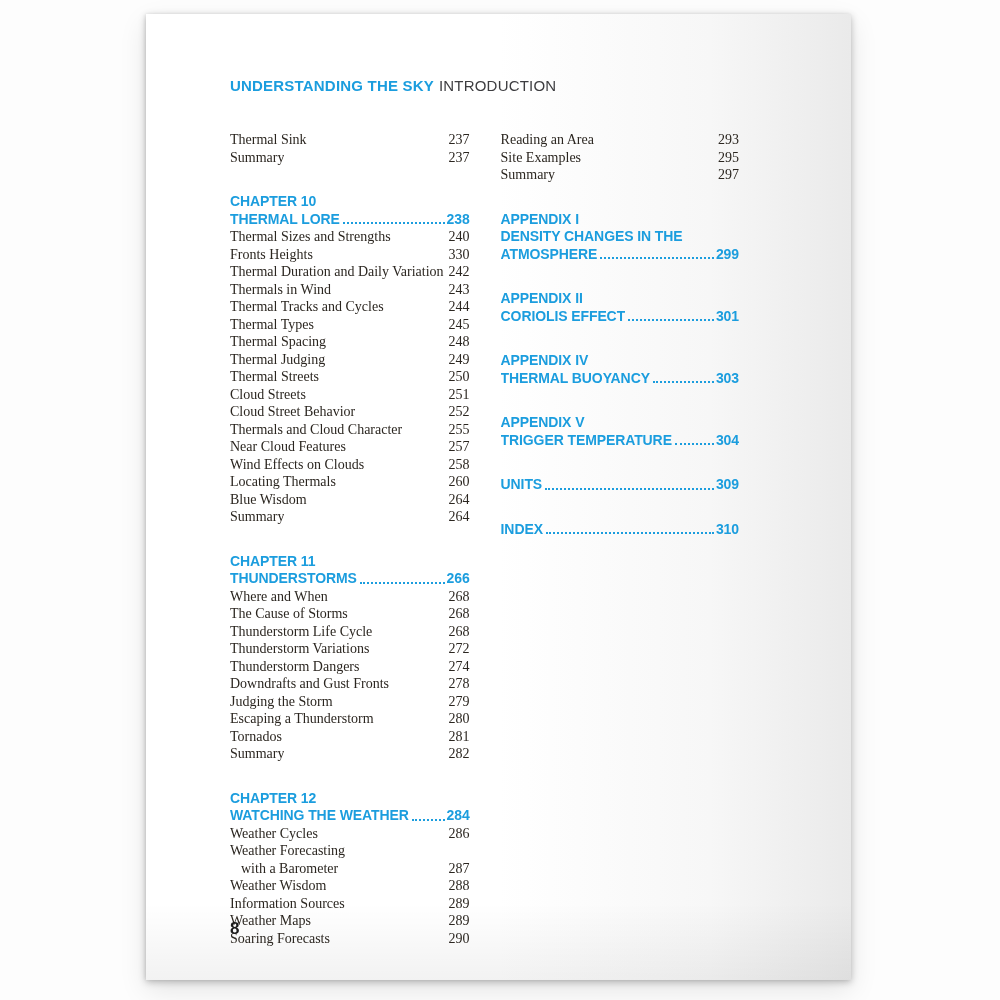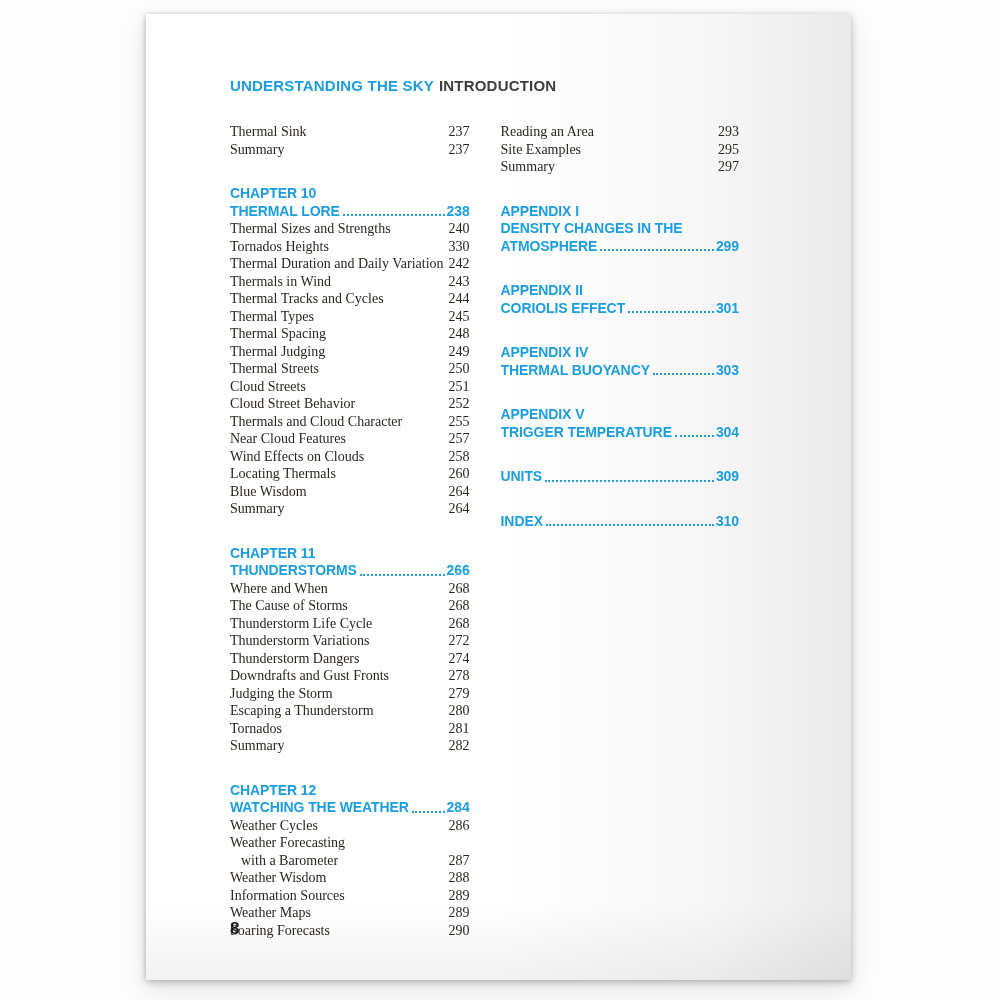--- a/index.html
+++ b/index.html
@@ -22,23 +22,23 @@
     background:
       linear-gradient(to bottom, rgba(0,0,0,0) 92%, rgba(0,0,0,0.05) 100%),
       linear-gradient(to right, #ffffff 50%, #f7f7f7 80%, #eaeaea 100%);
     box-shadow: 0 2px 7px rgba(0,0,0,0.25), 0 10px 26px rgba(0,0,0,0.10), -1px 0 3px rgba(0,0,0,0.06);
   }
   .header{
     position:absolute;left:84px;top:63px;
     font-size:15px;line-height:18px;letter-spacing:0.2px;white-space:nowrap;
   }
   .header .brand{color:var(--accent);font-weight:bold;}
-  .header .section{color:var(--header-text);font-weight:bold;margin-left:5px;}
+  .header .section{color:var(--header-text);font-weight:normal;margin-left:5px;}
   .columns{
-    position:absolute;left:84px;top:109px;width:509px;
+    position:absolute;left:84px;top:117px;width:509px;
     display:flex;gap:31px;
   }
   .col{
     width:244px;
     font-family:"Liberation Serif",serif;
     font-size:14px;line-height:17.5px;
     color:var(--body-text);
   }
   .row{display:flex;align-items:baseline;}
   .row .t{white-space:nowrap;overflow:hidden;flex:0 1 auto;min-width:0;}
@@ -85,21 +85,21 @@
             <span class="t">THERMAL LORE</span>
             <span class="leader"></span>
             <span class="pg">238</span>
           </div>
         </div>
         <div class="row entry">
           <span class="t">Thermal Sizes and Strengths</span>
           <span class="pg">240</span>
         </div>
         <div class="row entry">
-          <span class="t">Tornados Heights</span>
+          <span class="t">Fronts Heights</span>
           <span class="pg">330</span>
         </div>
         <div class="row entry">
           <span class="t">Thermal Duration and Daily Variation</span>
           <span class="pg">242</span>
         </div>
         <div class="row entry">
           <span class="t">Thermals in Wind</span>
           <span class="pg">243</span>
         </div>

